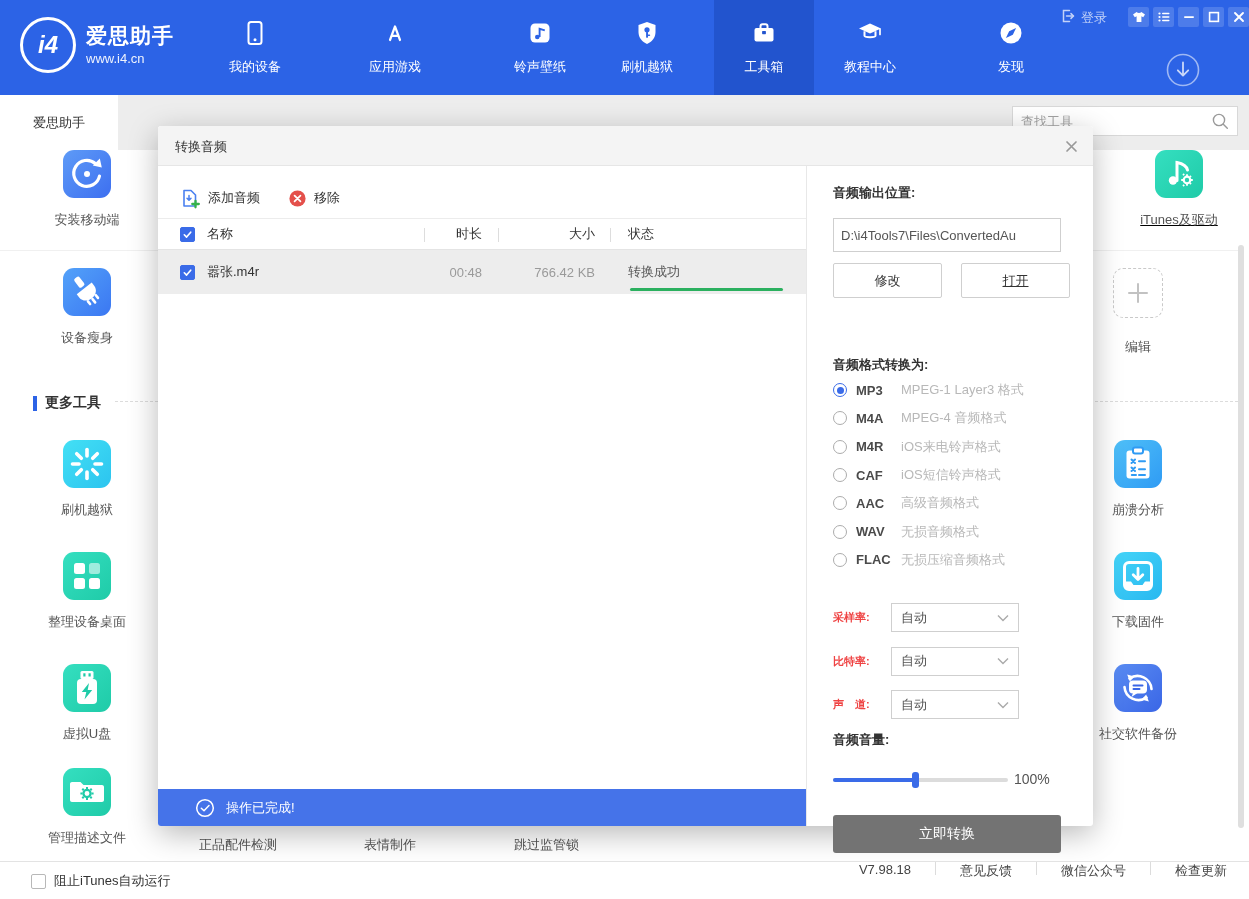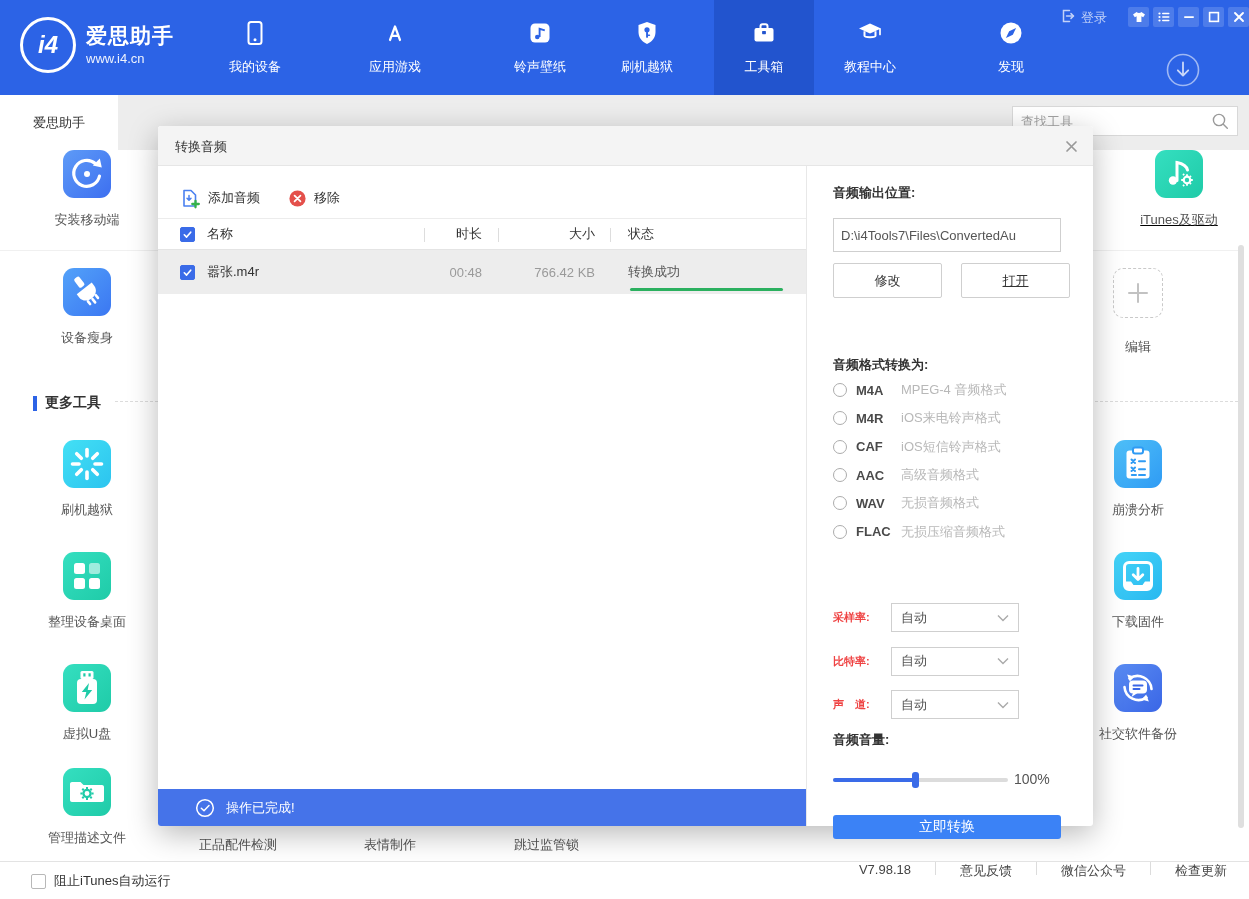--- a/index.html
+++ b/index.html
@@ -81,21 +81,21 @@
   .fdesc{font-size:13px;color:#B8B8B8;}
   .opts{position:absolute;left:26px;top:437px;width:228px;}
   .opt-row{display:flex;align-items:center;height:29px;margin-bottom:14.5px;}
   .opt-label{width:58px;font-size:11px;color:#ef4444;font-weight:bold;}
   .select{flex:0 0 128px;height:29px;border:1px solid #CFCFCF;box-sizing:border-box;display:flex;align-items:center;justify-content:space-between;padding:0 9px;cursor:pointer;}
   .select span{font-size:13px;color:#555;}
   .slider-track{position:absolute;left:26px;top:612px;width:175px;height:4px;background:#DCDCDC;border-radius:2px;cursor:pointer;}
   .slider-fill{position:absolute;left:0;top:0;width:83px;height:4px;background:#3A6BE8;border-radius:2px;}
   .slider-handle{position:absolute;left:79px;top:-6px;width:7px;height:16px;background:#3A6BE8;border-radius:3px;cursor:grab;}
   .slider-val{position:absolute;left:207px;top:605px;font-size:14px;color:#555;}
-  .convert-btn{position:absolute;left:26px;top:649px;width:228px;height:24px;background:#3b82f6;border-radius:3px;display:flex;align-items:center;justify-content:center;color:#fff;font-size:14px;cursor:pointer;}
+  .convert-btn{position:absolute;left:26px;top:649px;width:228px;height:38px;background:#737373;border-radius:3px;display:flex;align-items:center;justify-content:center;color:#fff;font-size:14px;cursor:pointer;}
 
   
   .footer{position:absolute;left:0;top:861px;width:1249px;height:38px;background:#fff;border-top:1px solid #E3E3E3;box-sizing:border-box;z-index:11;}
   .foot-left{position:absolute;left:31px;top:0;height:38px;display:flex;align-items:center;gap:8px;font-size:13px;color:#333;justify-content:flex-end;}
   .foot-right{position:absolute;right:22px;top:0;height:38px;display:flex;align-items:flex-start;gap:24px;font-size:13px;color:#444;}
   .fsep{width:1px;height:13px;background:#DCDCDC;}
   .flink{cursor:pointer;}
 </style>
 </head>
 <body>
@@ -469,20 +469,27 @@
       <div class="p-label" style="top:18px;">音频输出位置:</div>
       <div class="path-box">
           <span>D:\i4Tools7\Files\ConvertedAu</span>
         </div>
       <div class="pbtn" style="left:26px;">修改</div>
       <div class="pbtn" style="left:154px;text-decoration:underline;">打开</div>
 
       <div class="p-label" style="top:190px;">音频格式转换为:</div>
       <div class="radios">
         <div class="radio-row">
+          <span class="radio selected">
+              <span class="dot"></span>
+            </span>
+          <span class="fcode">MP3</span>
+          <span class="fdesc">MPEG-1 Layer3 格式</span>
+        </div>
+        <div class="radio-row">
           <span class="radio">
               <span class="dot"></span>
             </span>
           <span class="fcode">M4A</span>
           <span class="fdesc">MPEG-4 音频格式</span>
         </div>
         <div class="radio-row">
           <span class="radio">
               <span class="dot"></span>
             </span>

